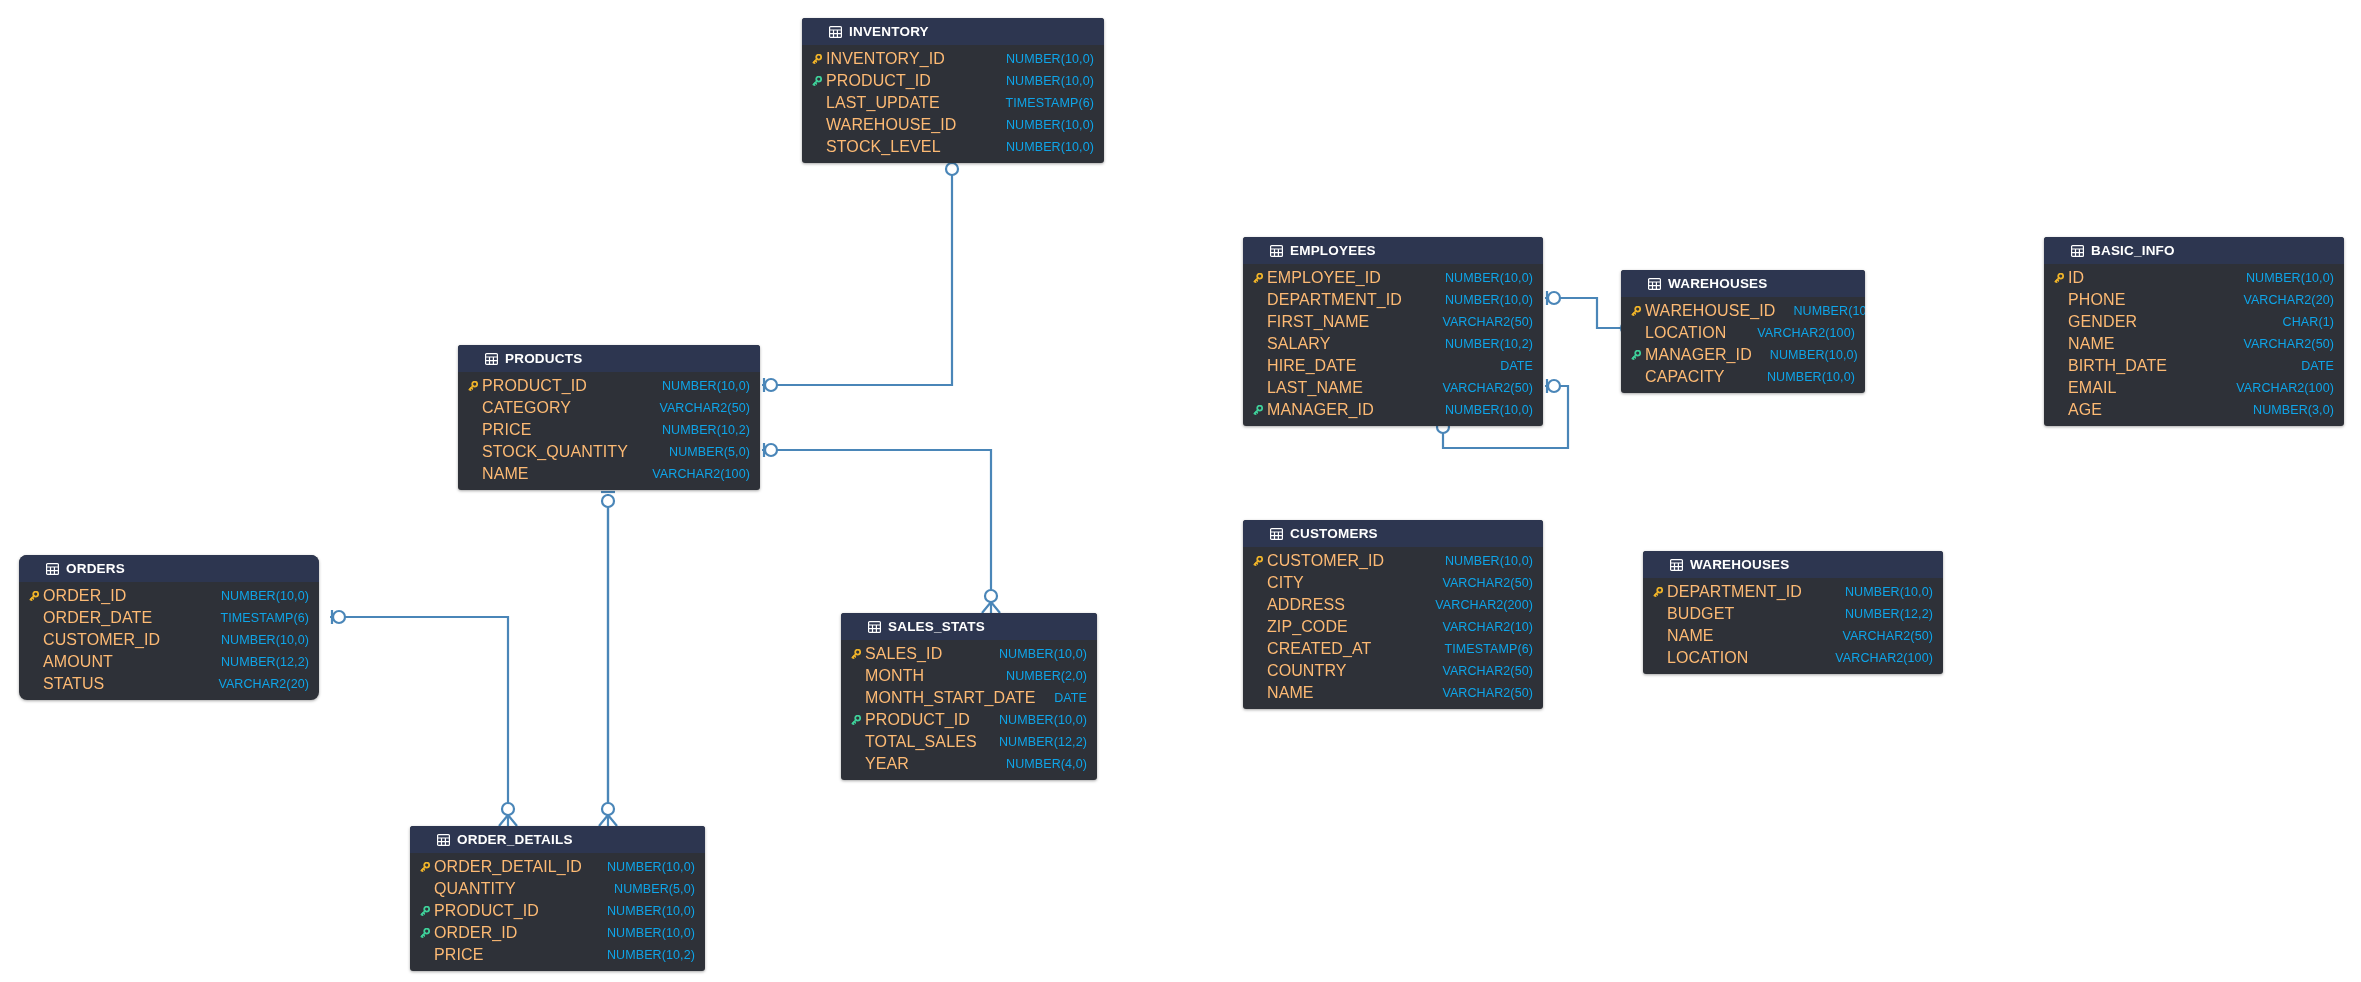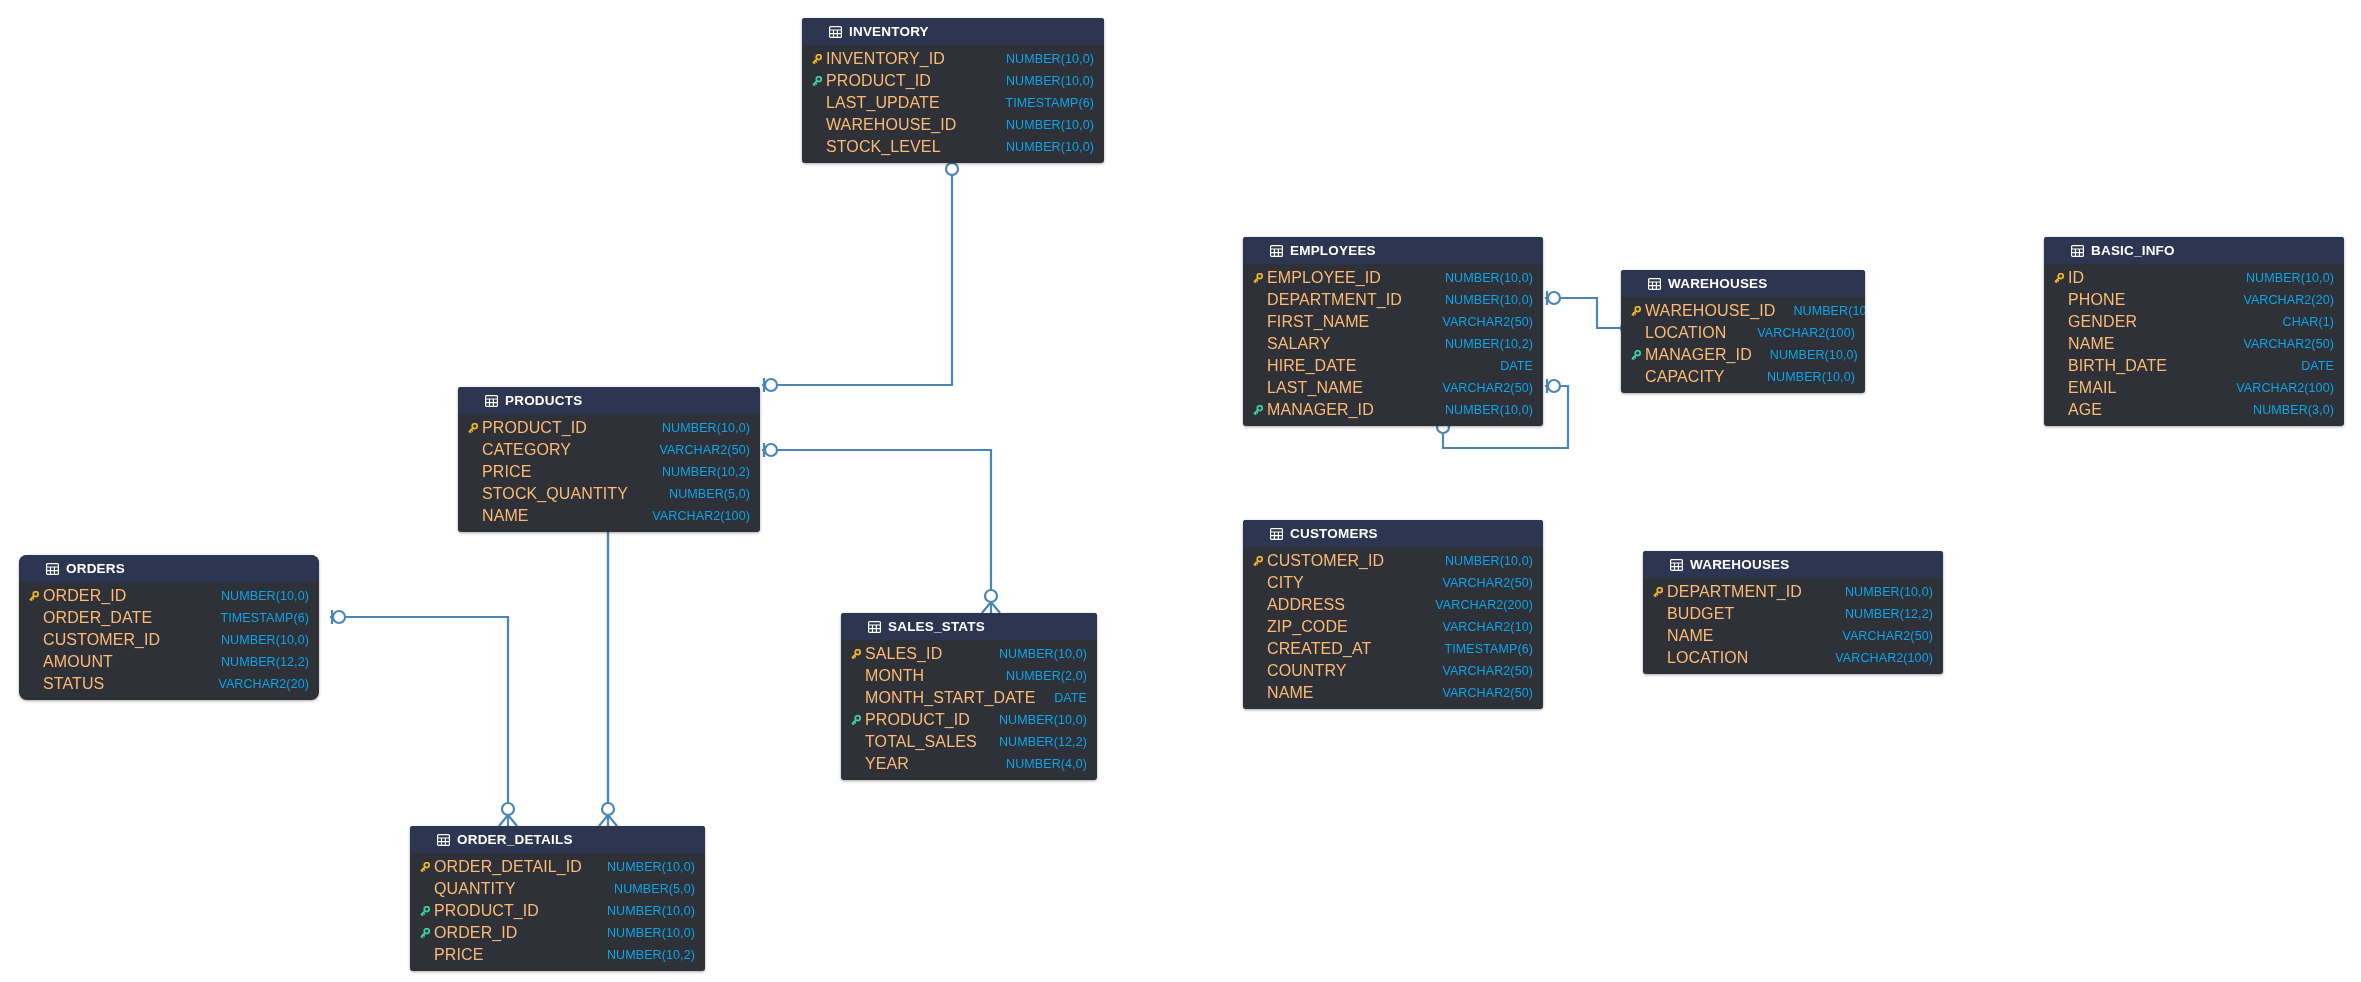--- a/index.html
+++ b/index.html
@@ -223,21 +223,21 @@
             <span class="attr-name">WAREHOUSE_ID</span>
             <span class="attr-type">NUMBER(10,0)</span>
           </div>
           <div class="attr-row">
             <span class="key-slot"></span>
             <span class="attr-name">STOCK_LEVEL</span>
             <span class="attr-type">NUMBER(10,0)</span>
           </div>
         </div>
       </div>
-      <div class="entity" style="left: 458px; top: 345px; width: 302px; margin-top: 42px;">
+      <div class="entity" style="left: 458px; top: 345px; width: 302px;">
         <div class="entity-header">
           <span style="display: flex;">
             <svg class="table-icon" viewBox="0 0 13 12" xmlns="http://www.w3.org/2000/svg">
               <rect x="0.6" y="0.6" width="11.8" height="10.8" rx="1" fill="none" stroke="#ffffff" stroke-width="1.2"></rect>
               <line x1="0.6" y1="4" x2="12.4" y2="4" stroke="#ffffff" stroke-width="1.2"></line>
               <line x1="0.6" y1="7.7" x2="12.4" y2="7.7" stroke="#ffffff" stroke-width="1.2"></line>
               <line x1="4.5" y1="4" x2="4.5" y2="11.4" stroke="#ffffff" stroke-width="1.2"></line>
               <line x1="8.4" y1="4" x2="8.4" y2="11.4" stroke="#ffffff" stroke-width="1.2"></line>
             </svg>
           </span>

